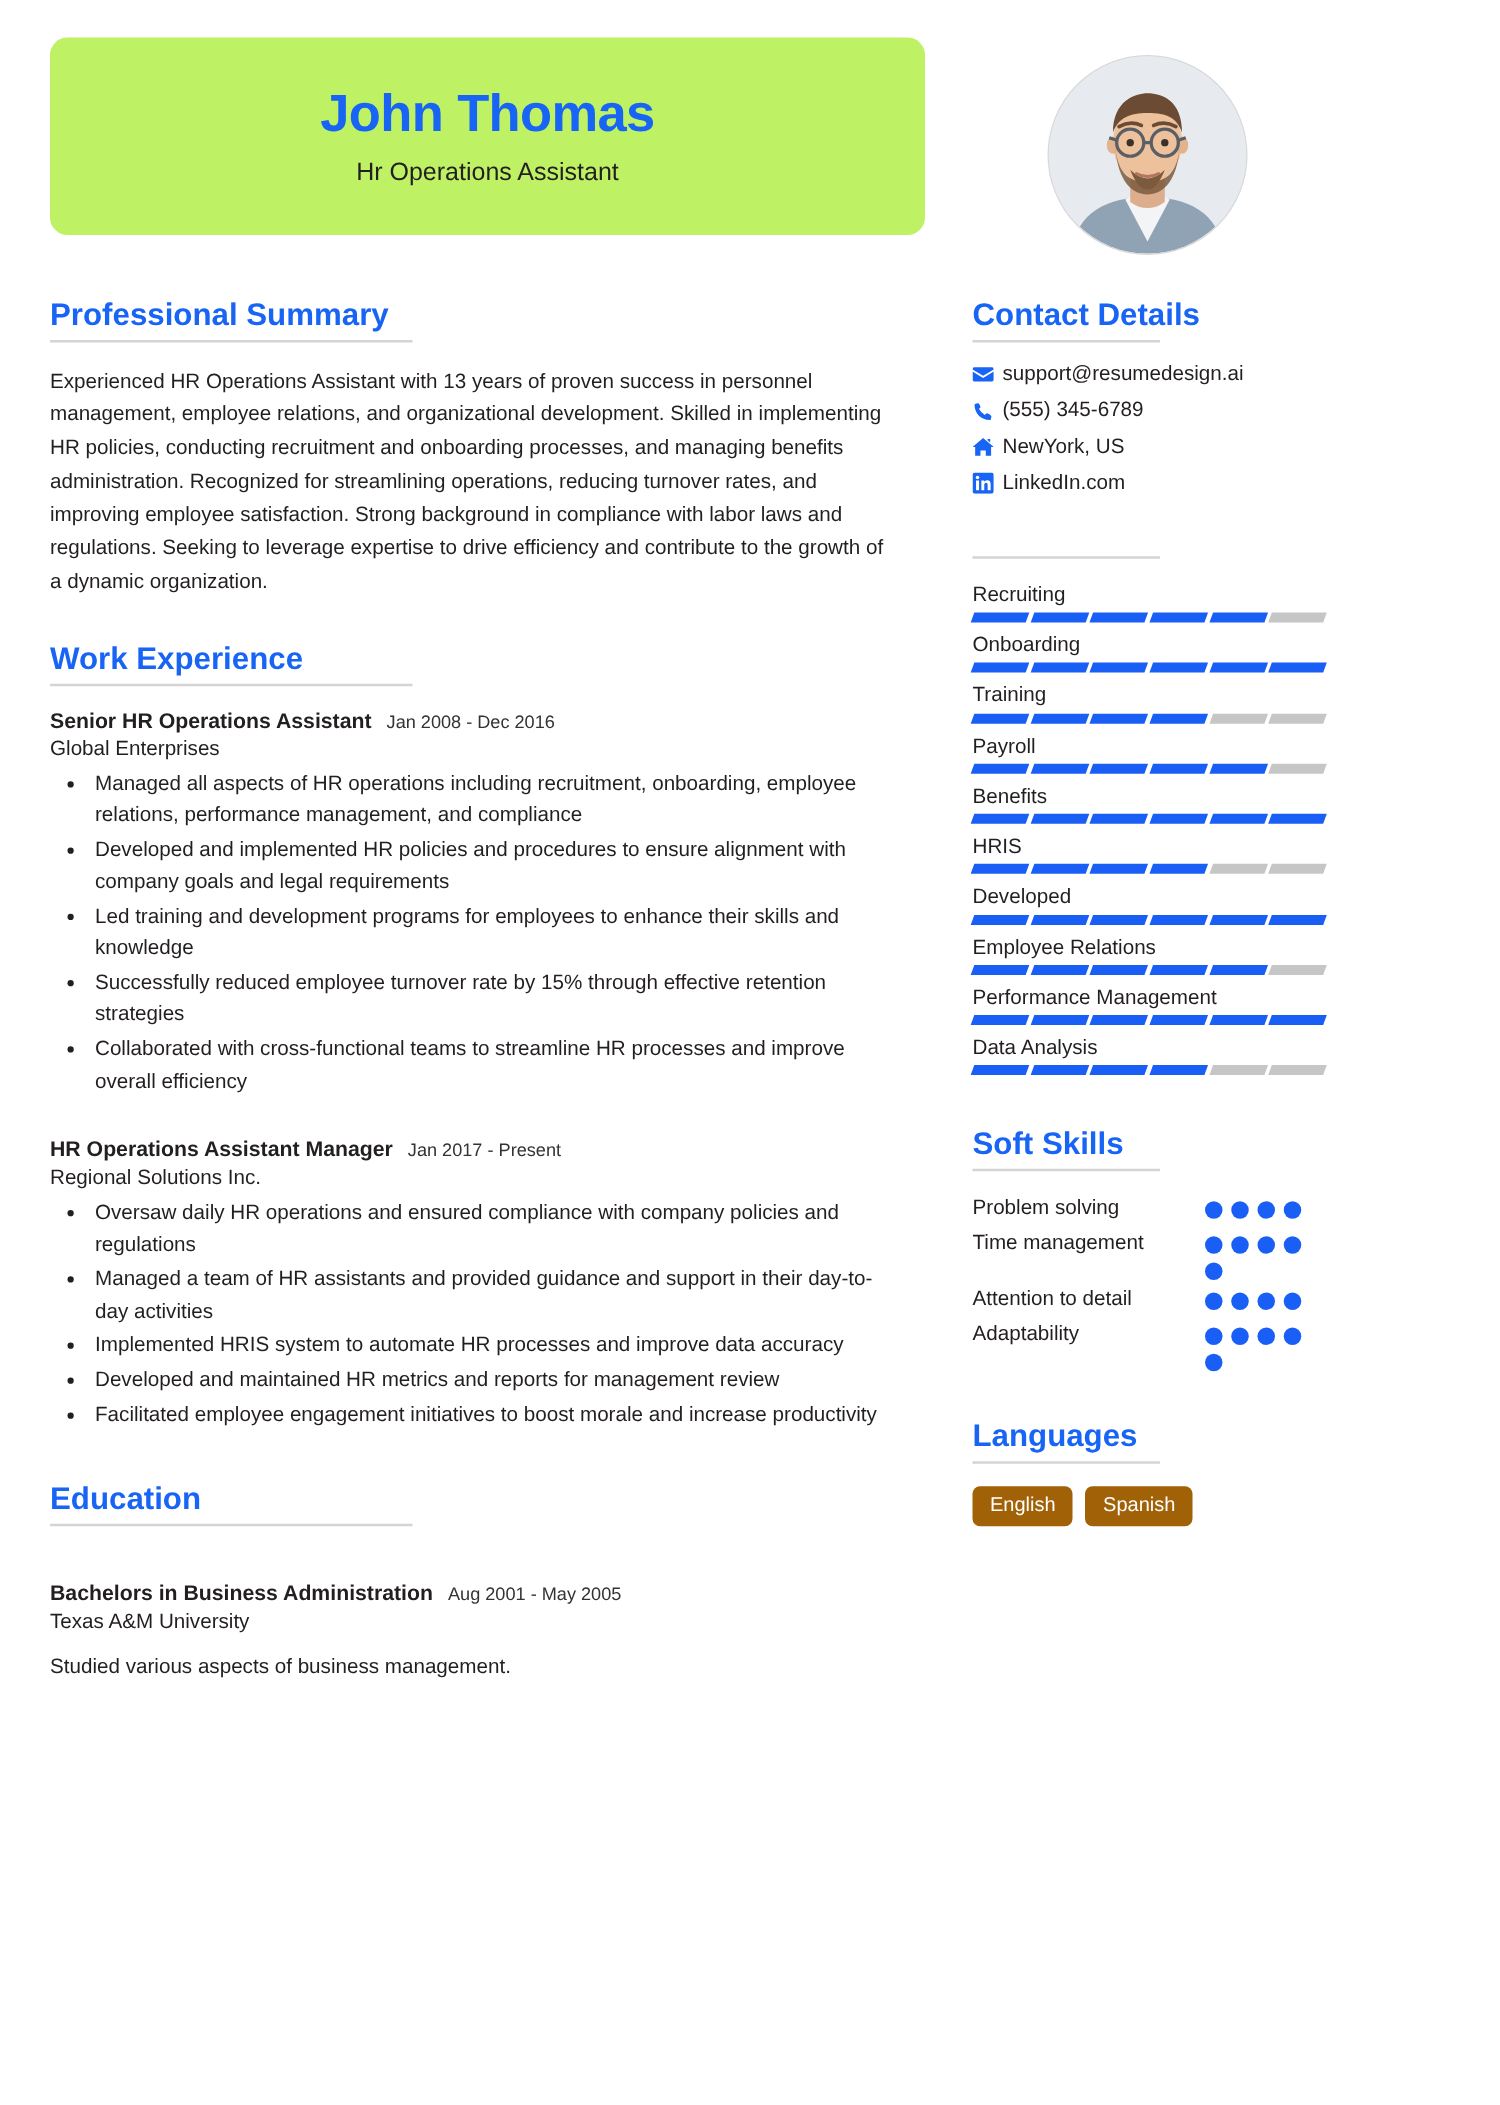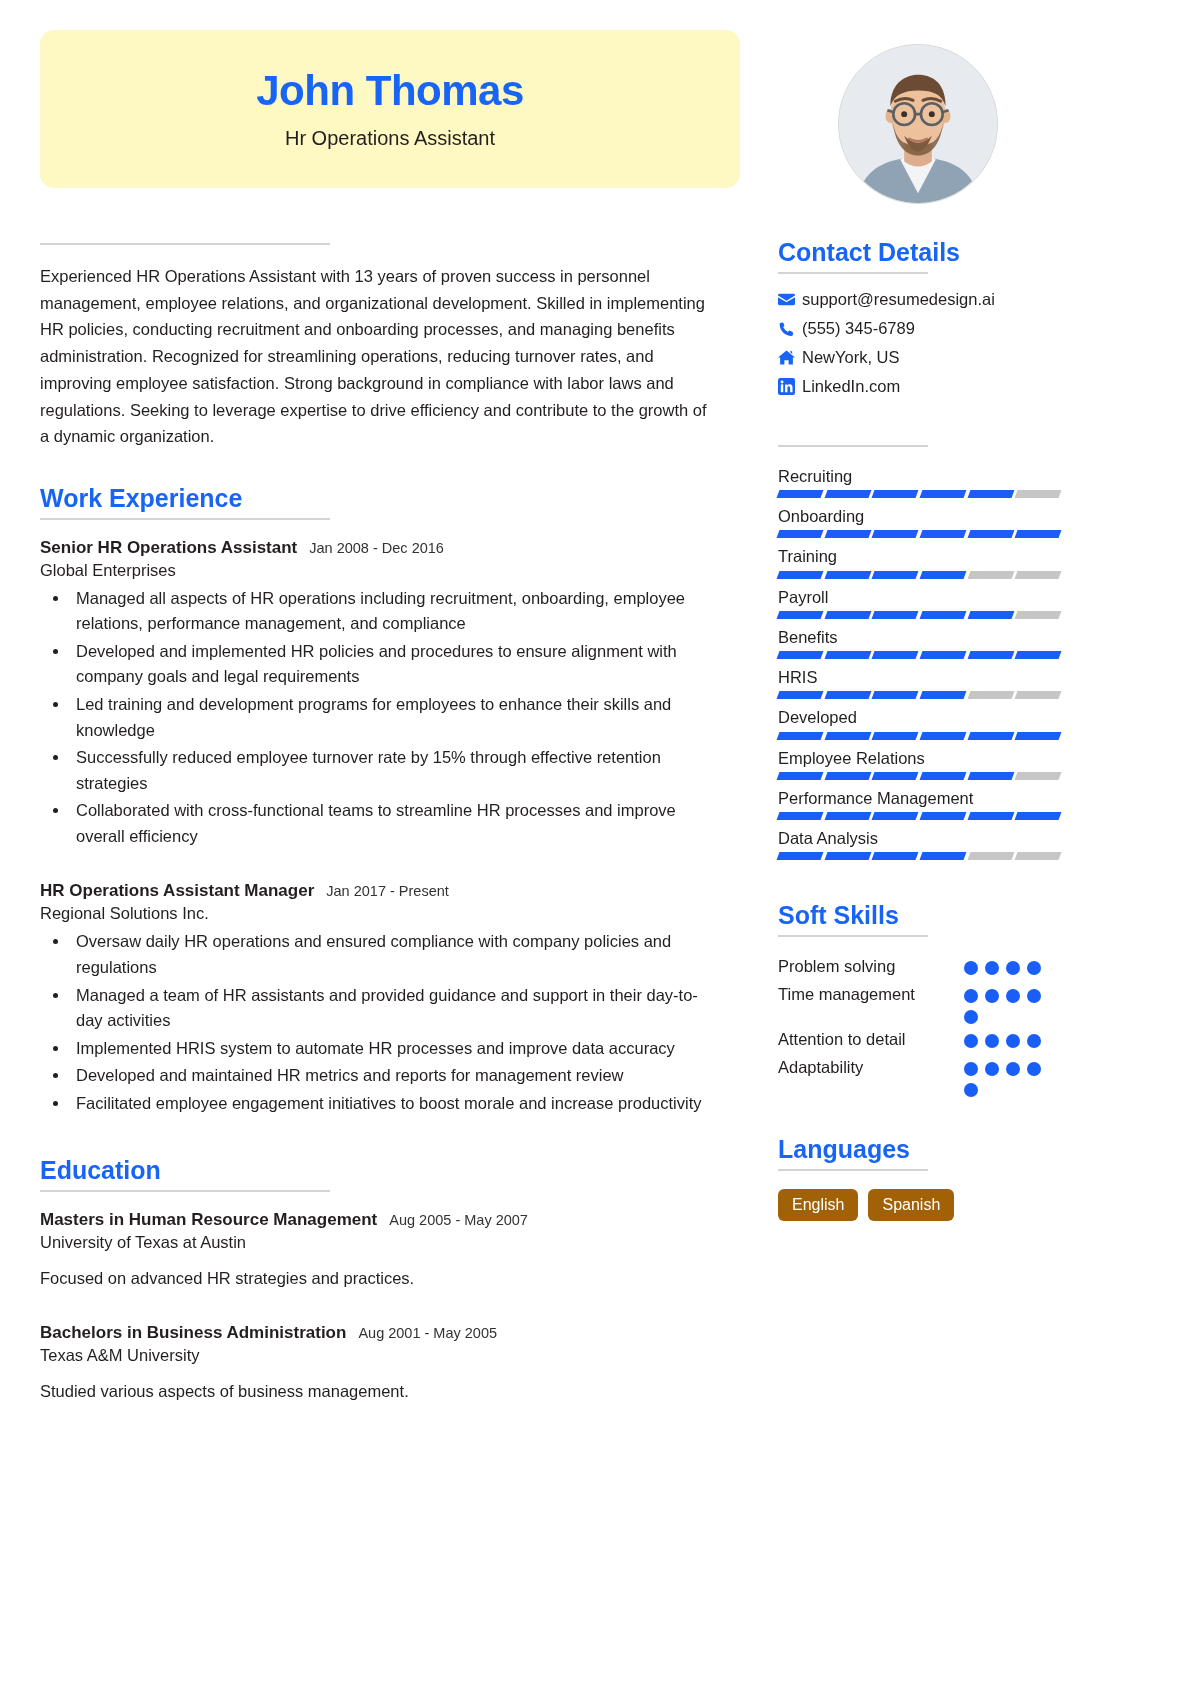--- a/index.html
+++ b/index.html
@@ -21,21 +21,21 @@
 
   
   .header {
     display: flex;
     align-items: flex-start;
     gap: 0;
   }
   .header-band {
     width: 700px;
     height: 158px;
-    background: #fef9c3;
+    background: #bef264;
     border-radius: 14px;
     display: flex;
     flex-direction: column;
     align-items: center;
     justify-content: center;
   }
   .name {
     font-size: 42px;
     font-weight: bold;
     color: #1864f5;
@@ -262,20 +262,21 @@
         </g>
       </svg>
     </div>
   </div>
 
   <div class="cols">
 
     <div class="left">
 
       <section>
+        <h2 class="sec-title">Professional Summary</h2>
         <div class="sec-rule"></div>
         <p class="summary">Experienced HR Operations Assistant with 13 years of proven success in personnel management, employee relations, and organizational development. Skilled in implementing HR policies, conducting recruitment and onboarding processes, and managing benefits administration. Recognized for streamlining operations, reducing turnover rates, and improving employee satisfaction. Strong background in compliance with labor laws and regulations. Seeking to leverage expertise to drive efficiency and contribute to the growth of a dynamic organization.</p>
       </section>
 
       <div class="sec-gap"></div>
 
       <section>
         <h2 class="sec-title">Work Experience</h2>
         <div class="sec-rule"></div>
 
@@ -311,28 +312,20 @@
           </ul>
         </div>
       </section>
 
       <div class="sec-gap"></div>
 
       <section>
         <h2 class="sec-title">Education</h2>
         <div class="sec-rule"></div>
 
-        <div class="entry">
-          <div class="entry-head">
-            <div class="entry-role">Masters in Human Resource Management</div>
-            <div class="entry-date">Aug 2005 - May 2007</div>
-          </div>
-          <div class="entry-org">University of Texas at Austin</div>
-          <div class="entry-desc">Focused on advanced HR strategies and practices.</div>
-        </div>
 
         <div class="block-gap"></div>
 
         <div class="entry">
           <div class="entry-head">
             <div class="entry-role">Bachelors in Business Administration</div>
             <div class="entry-date">Aug 2001 - May 2005</div>
           </div>
           <div class="entry-org">Texas A&amp;M University</div>
           <div class="entry-desc">Studied various aspects of business management.</div>

